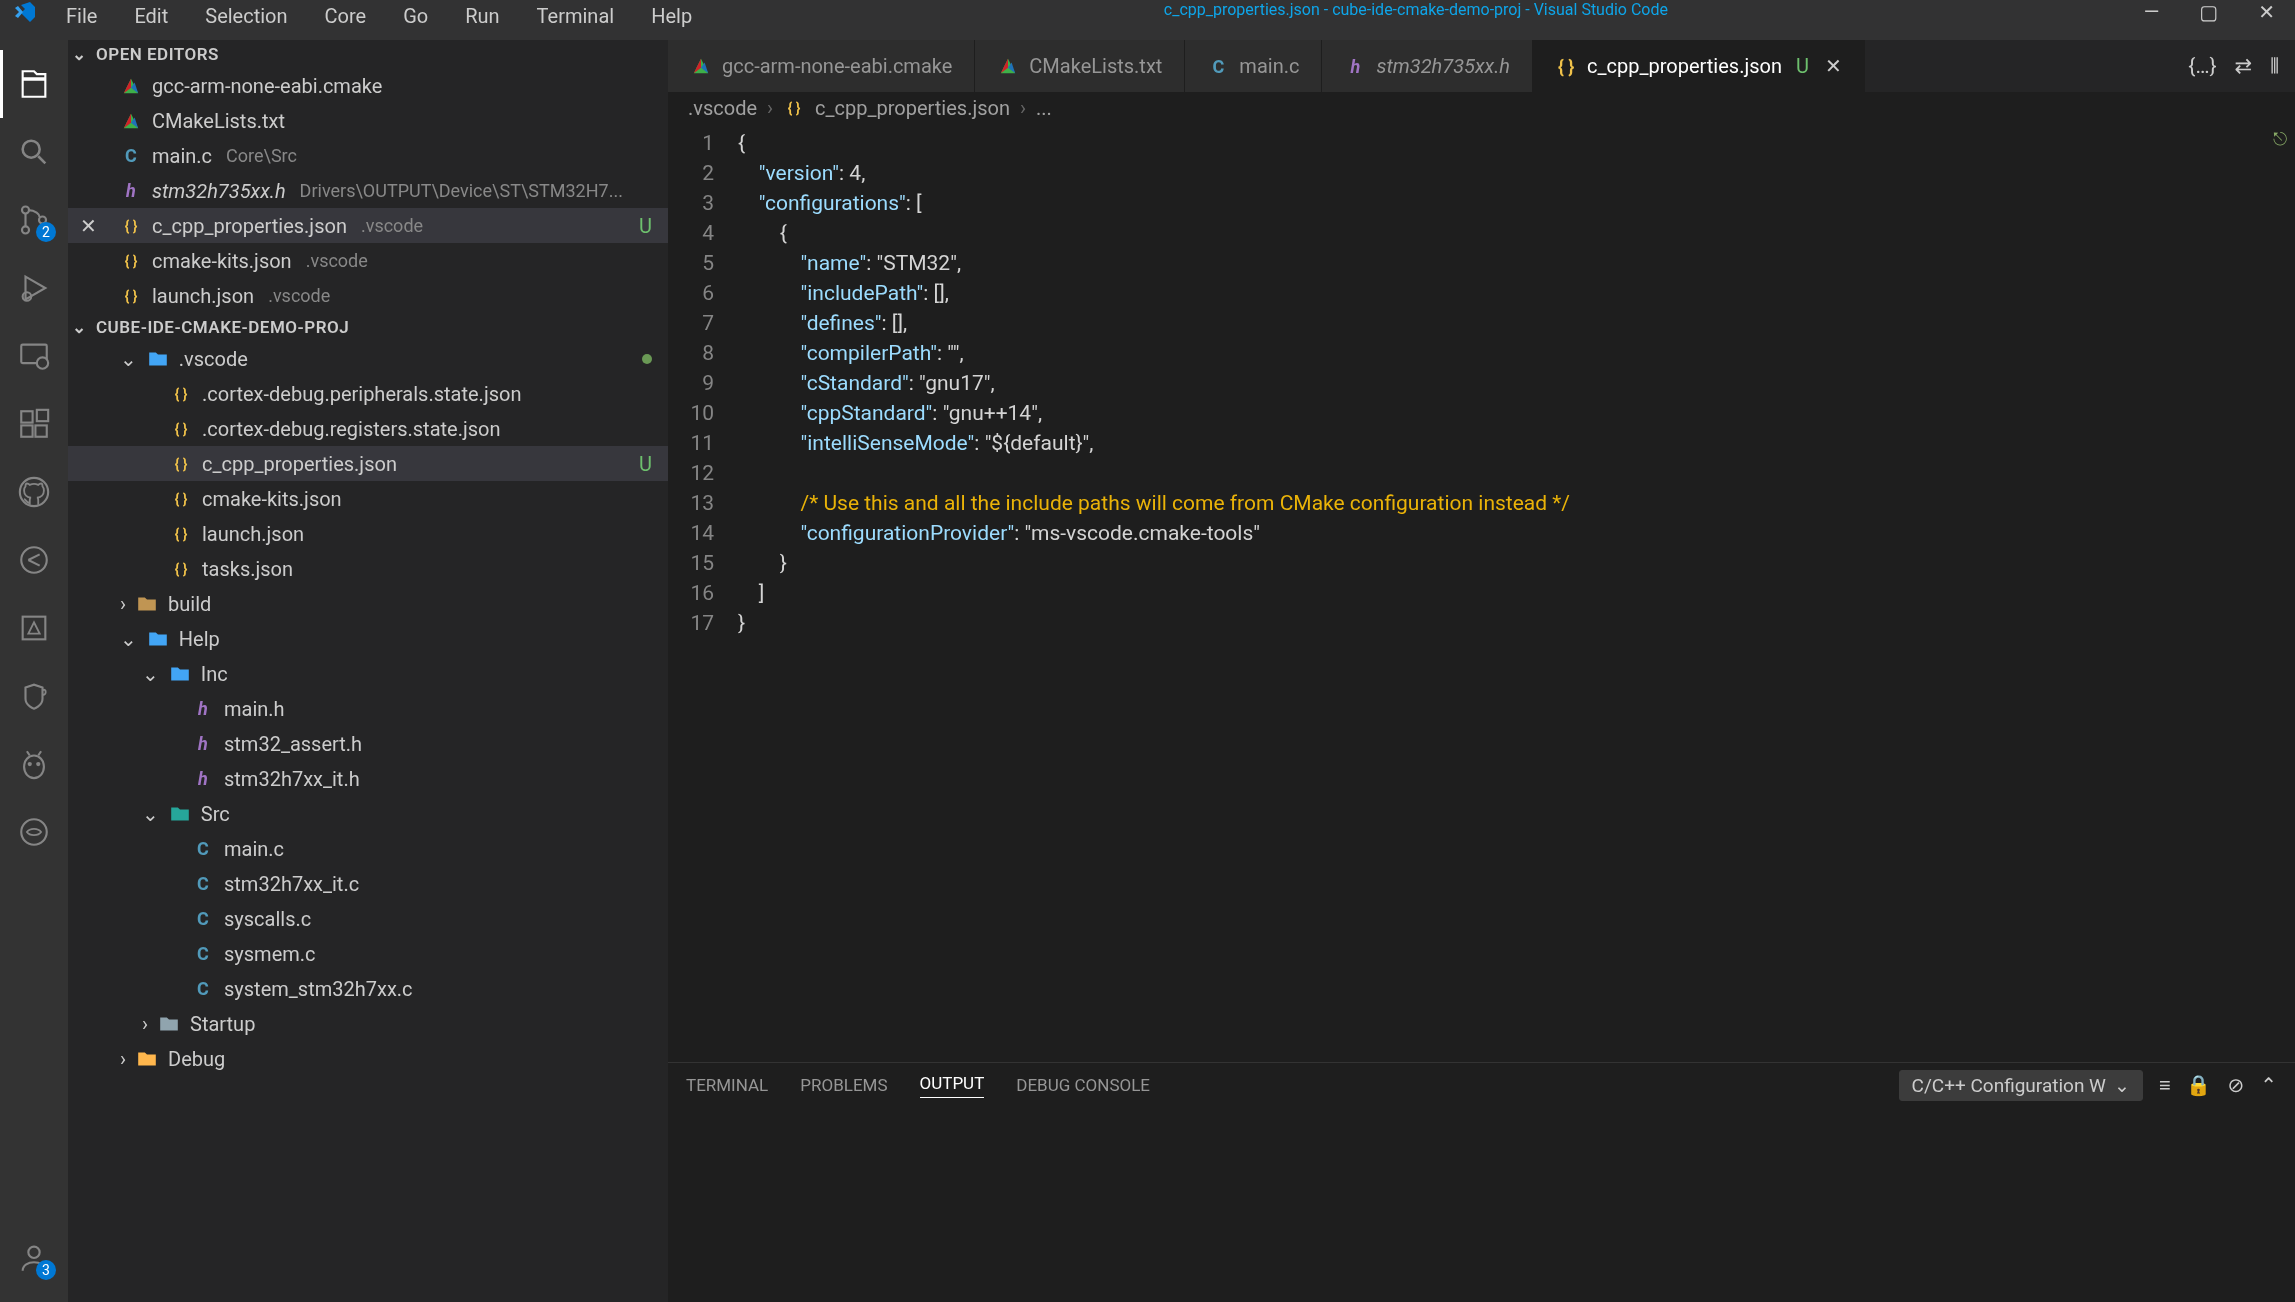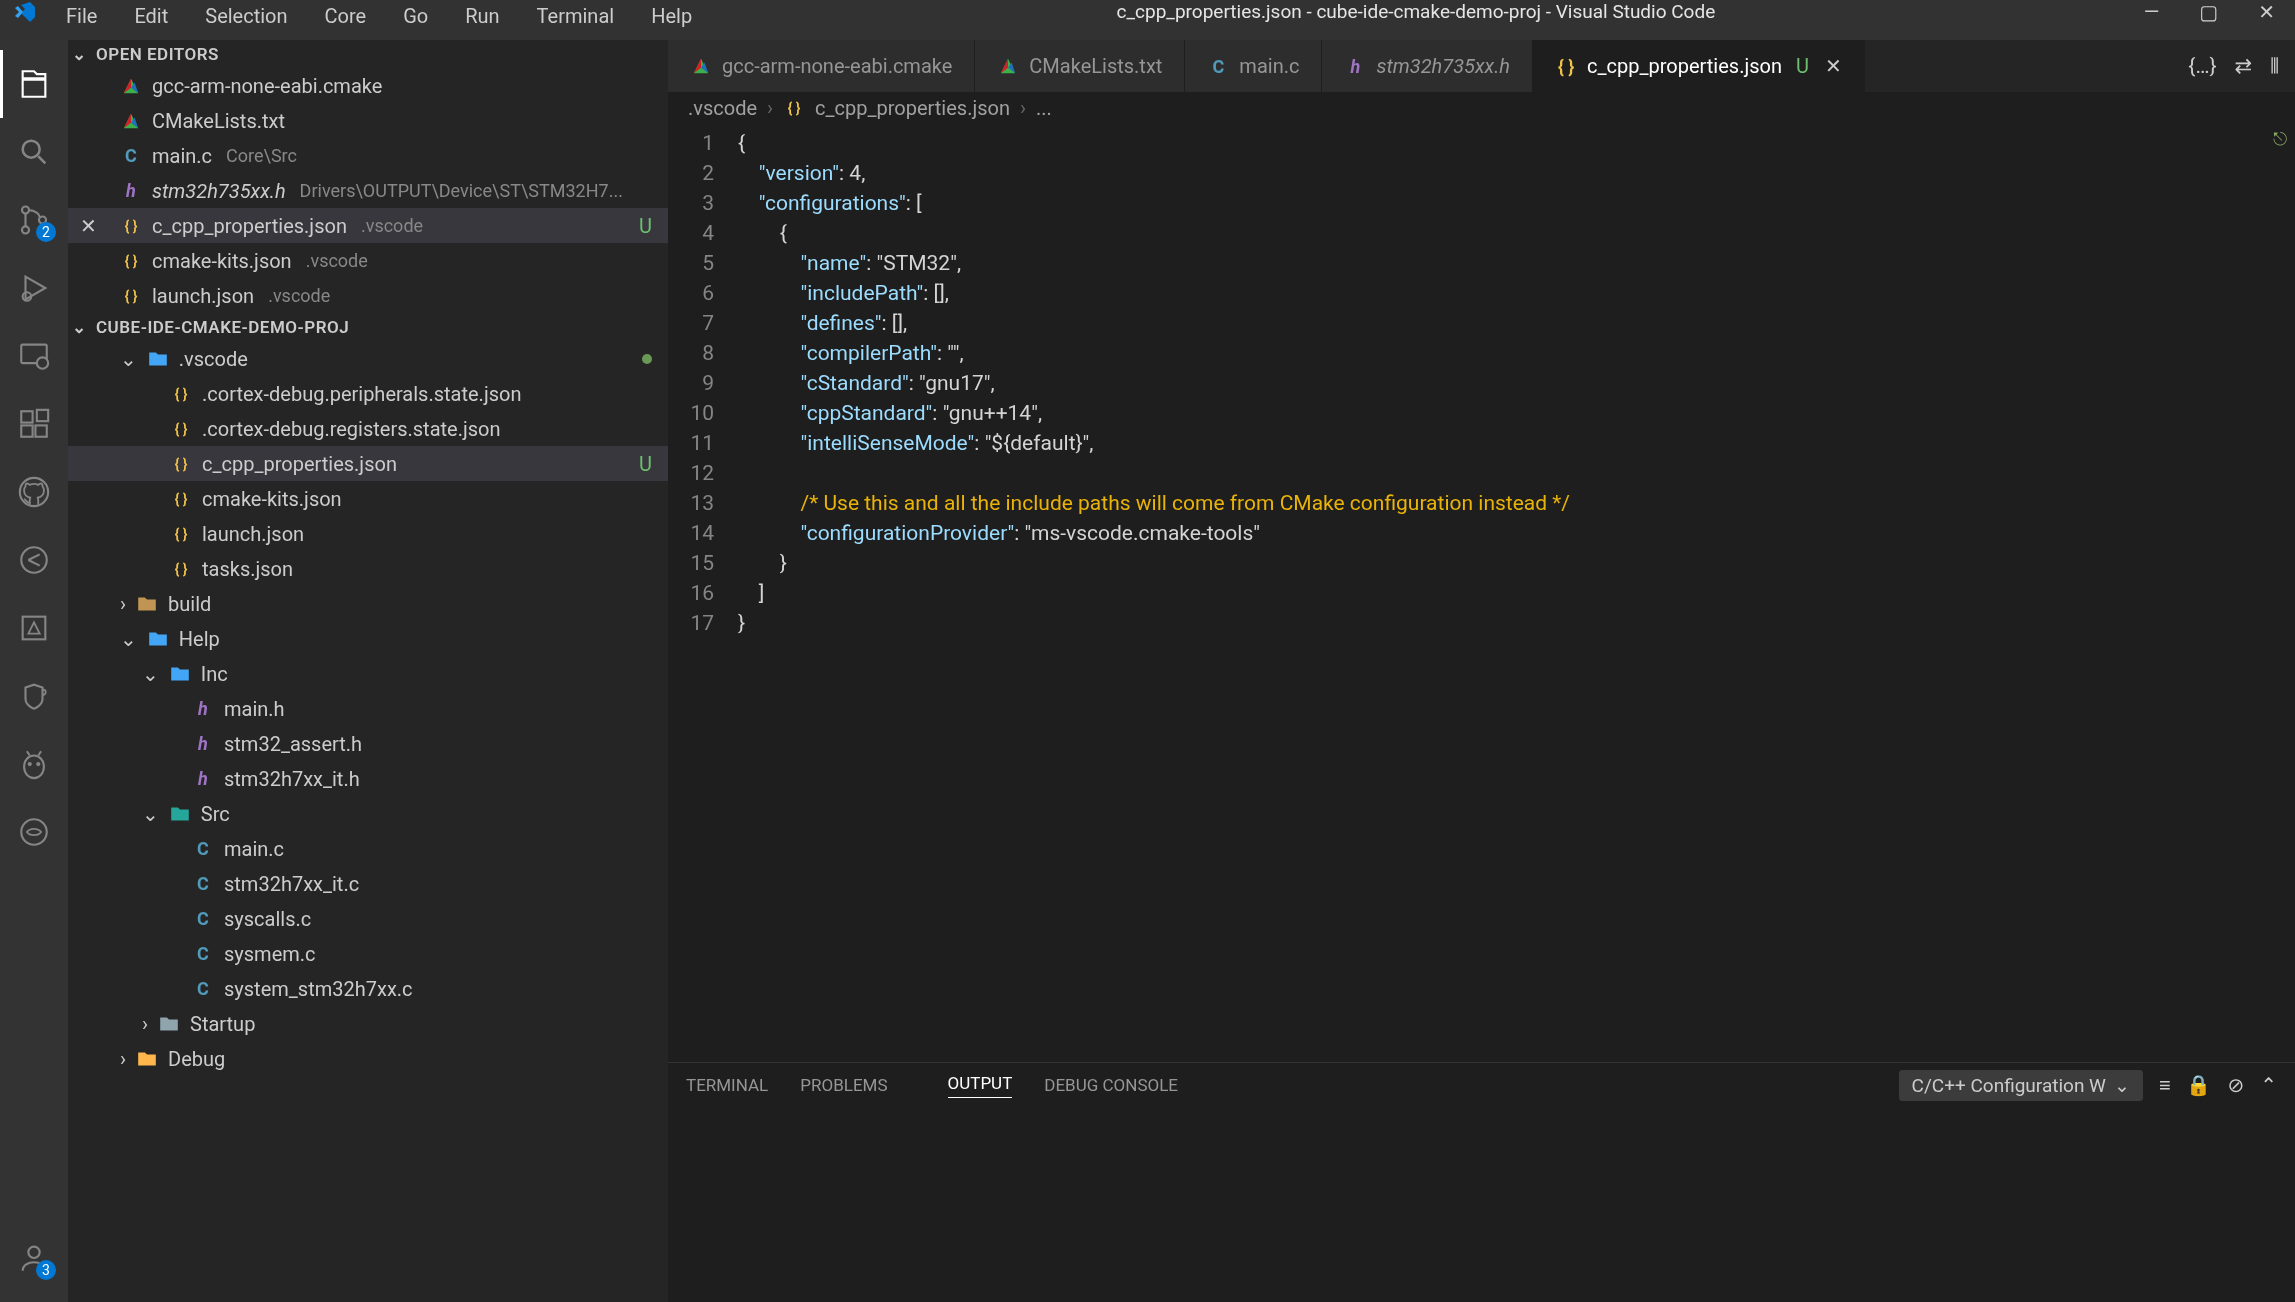--- a/index.html
+++ b/index.html
@@ -3,21 +3,21 @@
 <meta charset="utf-8">
 <style>
 * { margin: 0; padding: 0; box-sizing: border-box; font-family: -apple-system, BlinkMacSystemFont, "Segoe UI", Roboto, sans-serif; }
 body { background: #1e1e1e; color: #cccccc; width: 2295px; height: 1302px; overflow: hidden; font-size: 21px; }
 
 .titlebar { height: 40px; background: #323233; display: flex; align-items: flex-start; color: #ccc; }
 .vscode-logo { width: 50px; display: flex; justify-content: center; align-items: center; }
 .vscode-logo svg { width: 24px; height: 24px; }
 .menu { display: flex; gap: 25px; padding: 0 10px; color: #ccc; font-size: 20px; }
 .menu span { padding: 4px 6px; }
-.title-center { flex: 1; text-align: center; font-size: 19px; color: #e5e5e5; }
+.title-center { flex: 1; text-align: center; font-size: 16px; color: #0ea5e9; }
 .window-controls { display: flex; gap: 40px; padding: 0 20px; color: #ccc; font-size: 20px; }
 
 .main { display: flex; height: calc(100% - 40px); }
 
 .activitybar { width: 68px; background: #333333; display: flex; flex-direction: column; align-items: center; padding-top: 10px; }
 .activitybar .actitem { width: 68px; height: 68px; display: flex; justify-content: center; align-items: center; color: #858585; position: relative; }
 .activitybar .actitem.active { color: #fff; }
 .activitybar .actitem.active::before { content: ""; position: absolute; left: 0; top: 0; bottom: 0; width: 3px; background: #fff; }
 .activitybar svg { width: 34px; height: 34px; }
 .badge { position: absolute; bottom: 12px; right: 12px; background: #0078d4; color: #fff; border-radius: 50%; font-size: 14px; width: 20px; height: 20px; display: flex; justify-content: center; align-items: center; }
@@ -69,21 +69,21 @@
 .gutter { width: 70px; text-align: right; color: #858585; padding-right: 24px; padding-top: 4px; user-select: none; }
 .code { flex: 1; padding-top: 4px; white-space: pre; color: #d4d4d4; }
 .minimap { position: absolute; right: 0; top: 0; width: 30px; height: 30px; color: #8a6; font-size: 18px; display: flex; justify-content: center; align-items: center; }
 
 .tok-key { color: #9cdcfe; }
 .tok-punc { color: #d4d4d4; }
 .tok-comment { color: #eab308; text-align: right; }
 
 .panel { height: 240px; border-top: 1px solid #333; background: #1e1e1e; display: flex; flex-direction: column; }
 .panel-tabs { height: 44px; display: flex; align-items: center; gap: 32px; padding: 0 18px; font-size: 17px; color: #969696; }
-.ptab.active { color: #fff; border-bottom: 1px solid #fff; padding-bottom: 4px; margin-left: 28px; }
+.ptab.active { color: #fff; border-bottom: 1px solid #fff; padding-bottom: 4px; }
 .panel-actions { margin-left: auto; display: flex; align-items: center; gap: 16px; color: #ccc; font-size: 20px; }
 .panel-selector { background: #3c3c3c; border: 1px solid #3c3c3c; color: #ccc; padding: 3px 12px; font-size: 19px; border-radius: 3px; display: flex; align-items: center; gap: 8px; }
 .panel-body { flex: 1; padding: 4px 18px; font-family: Consolas, monospace; font-size: 21px; color: #cccccc; white-space: pre; overflow: hidden; }
 
 svg { fill: currentColor; }
 </style>
 </head>
 <body>
 
 <div class="titlebar">

